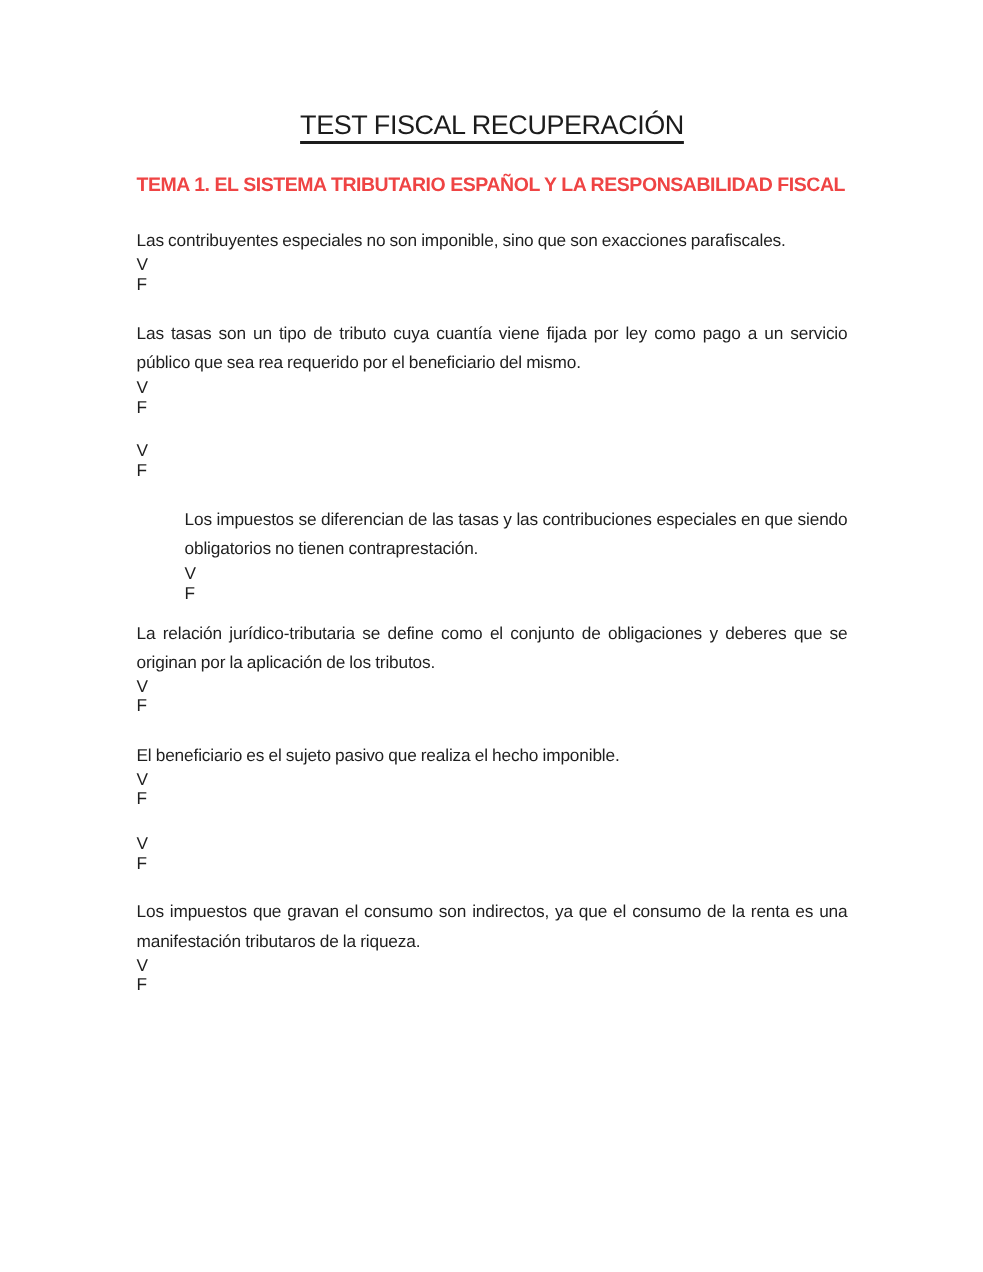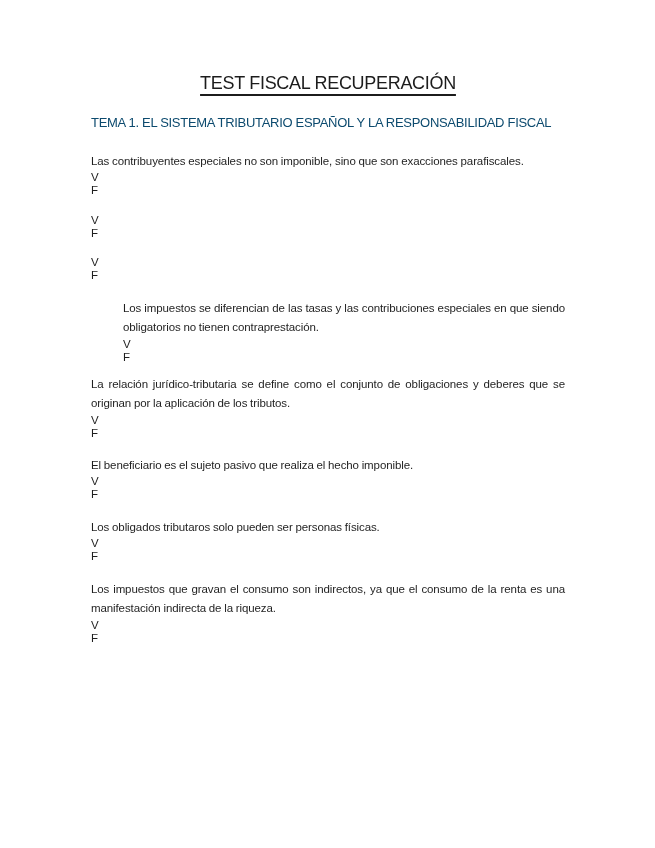--- a/index.html
+++ b/index.html
@@ -30,23 +30,23 @@
     text-align: center;
     text-decoration: underline;
     text-decoration-thickness: 1.5px;
     text-underline-offset: 5px;
     color: #1c1c1c;
   }
   .section-heading {
     margin: 23px 0 0 0;
     font-size: 13px;
     line-height: 16px;
-    font-weight: 400;
+    font-weight: 700;
     letter-spacing: -0.3px;
-    color: #0c4a6e;
+    color: #ef4444;
     white-space: nowrap;
   }
   .questions {
     margin-top: 21px;
   }
   .q {
     margin: 0 0 16.5px 0;
   }
   .q.gap-sm {
     margin-bottom: 11px;
@@ -80,20 +80,21 @@
 
     <div class="questions">
 
       <div class="q">
         <p class="q-text">Las contribuyentes especiales no son imponible, sino que son exacciones parafiscales.</p>
         <p class="opt">V</p>
         <p class="opt">F</p>
       </div>
 
       <div class="q">
+        <p class="q-text">Las tasas son un tipo de tributo cuya cuantía viene fijada por ley como pago a un servicio público que sea rea requerido por el beneficiario del mismo.</p>
         <p class="opt">V</p>
         <p class="opt">F</p>
       </div>
 
       <div class="q">
         <p class="opt">V</p>
         <p class="opt">F</p>
       </div>
 
       <div class="q gap-sm">
@@ -108,26 +109,25 @@
         <p class="opt">F</p>
       </div>
 
       <div class="q">
         <p class="q-text">El beneficiario es el sujeto pasivo que realiza el hecho imponible.</p>
         <p class="opt">V</p>
         <p class="opt">F</p>
       </div>
 
       <div class="q">
-        <p class="q-text">Los obligados tributaros solo pueden ser personas físicas.</p>
         <p class="opt">V</p>
         <p class="opt">F</p>
       </div>
 
       <div class="q">
-        <p class="q-text">Los impuestos que gravan el consumo son indirectos, ya que el consumo de la renta es una manifestación indirecta de la riqueza.</p>
+        <p class="q-text">Los impuestos que gravan el consumo son indirectos, ya que el consumo de la renta es una manifestación tributaros de la riqueza.</p>
         <p class="opt">V</p>
         <p class="opt">F</p>
       </div>
 
     </div>
   </div>
 </div>
 
 </body></html>

